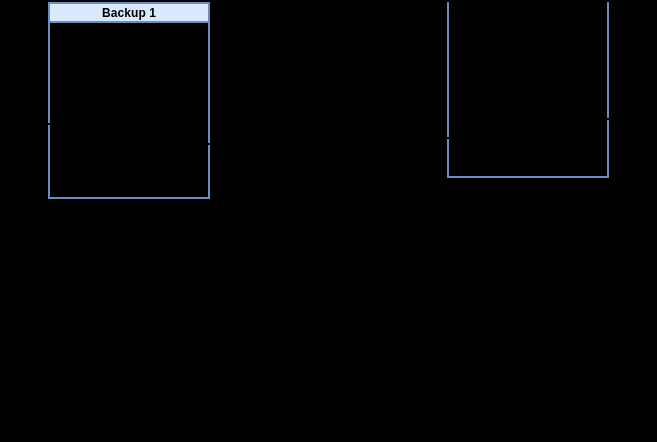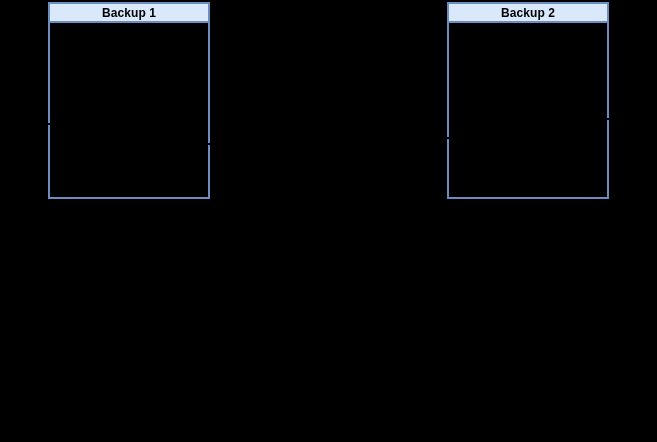--- a/index.html
+++ b/index.html
@@ -61,23 +61,20 @@
 <div class="canvas">
 
   <div class="node blue" style="left:48px; top:2px; width:162px;">
     <div class="header">
       <span>Backup 1</span>
     </div>
     <div class="body"></div>
   </div>
 
   <div class="node blue" style="left:447px; top:2px; width:162px;">
-    <div class="header">
-      <span>Backup 2</span>
-    </div>
     <div class="body"></div>
   </div>
 
 
   <div class="tick" style="left:46px;  top:123px;"></div>
   <div class="tick" style="left:206px; top:143px;"></div>
   <div class="tick" style="left:445px; top:137px;"></div>
   <div class="tick" style="left:605px; top:118px;"></div>
   <div class="tick" style="left:225px; top:342px;"></div>
   <div class="tick" style="left:414px; top:366px;"></div>

